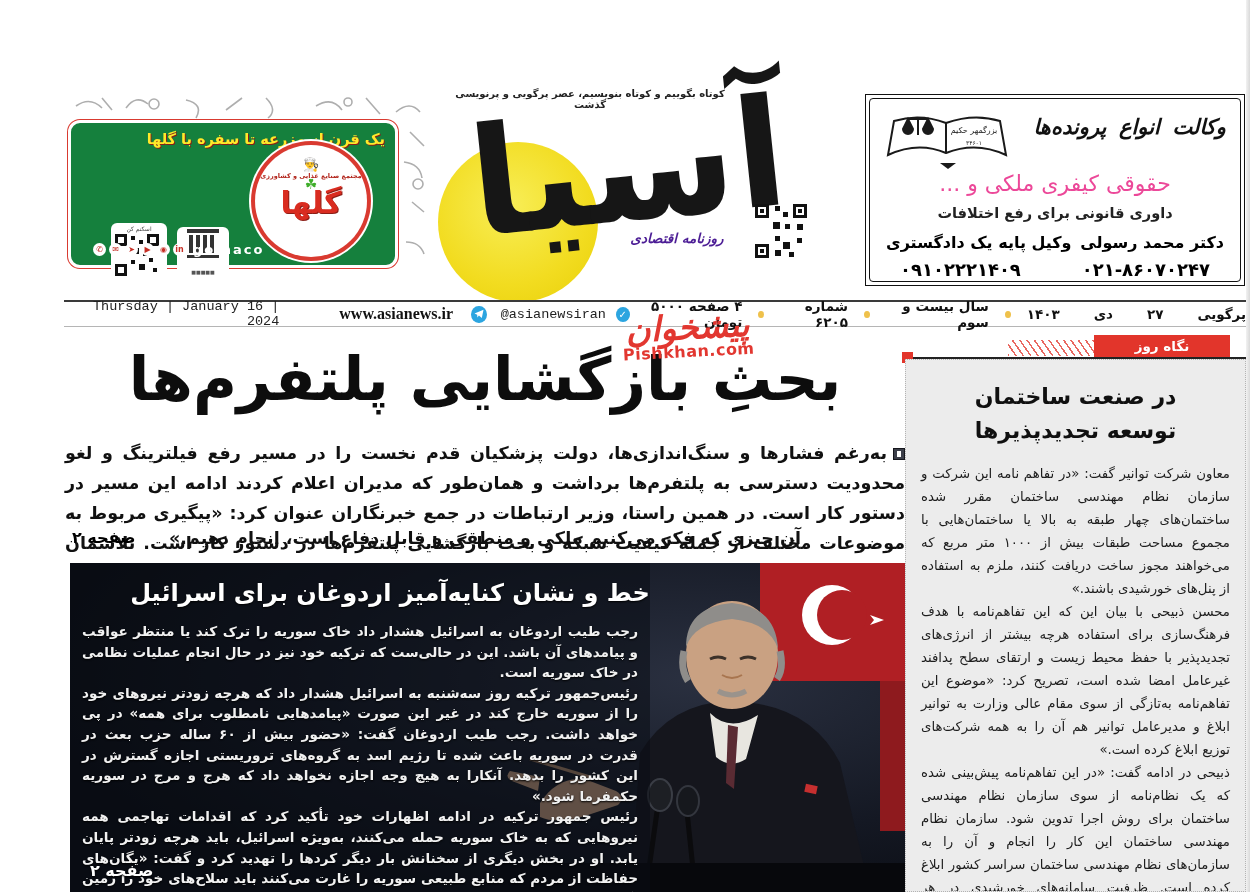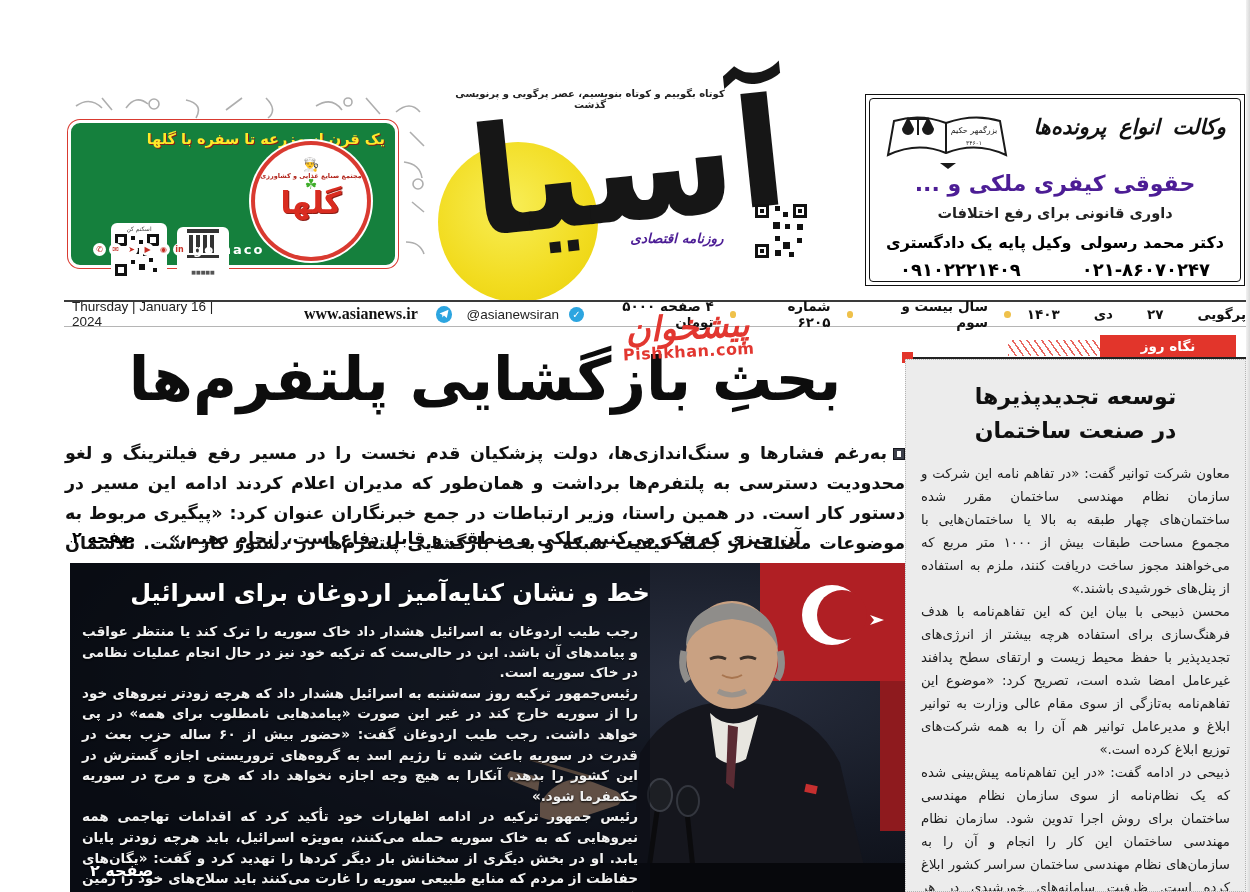--- a/index.html
+++ b/index.html
@@ -32,28 +32,28 @@
   #masthead-circle { left:438px; top:142px; width:160px; height:160px; border-radius:50%; background:radial-gradient(circle at 45% 40%, #f8ee57, #f2dc20 60%, #e8cf07); }
   #masthead-logo { left:448px; top:78px; width:360px; font-size:150px; font-weight:bold; color:#161616; direction:rtl; transform:rotate(-6deg); line-height:1.2; text-align:center; letter-spacing:-6px; }
   #masthead-sub { left:622px; top:230px; width:110px; direction:rtl; font-size:13.5px; font-style:italic; font-weight:bold; color:#4c1d95; text-align:center; }
   #masthead-qr { left:755px; top:204px; }
 
   
   #legal-ad { left:865px; top:94px; width:380px; height:192px; border:1px solid #111; padding:3px; }
   #legal-inner { width:100%; height:100%; border:1px solid #111; border-radius:4px; position:relative; direction:rtl; }
   #legal-head { position:absolute; right:14px; top:16px; font-size:21px; font-weight:bold; font-style:italic; color:#111;font-family:Liberation Mono, monospace; }
   #legal-book { position:absolute; left:8px; top:6px; }
-  #legal-services { position:absolute; right:0; left:0; top:72px; text-align:center; font-size:22px; font-weight:bold; color:#4c1d95; }
+  #legal-services { position:absolute; right:0; left:0; top:72px; text-align:center; font-size:22px; font-weight:normal; color:#ec4899; }
   #legal-sub { position:absolute; right:0; left:0; top:106px; text-align:center; font-size:14.5px; font-weight:bold; color:#222; }
   #legal-row { position:absolute; right:16px; left:16px; top:134px; display:flex; justify-content:space-between; font-size:16px; font-weight:bold; }
   #legal-phones { position:absolute; right:30px; left:30px; top:160px; display:flex; justify-content:space-between; font-size:18px; font-weight:bold; letter-spacing:1px; }
 
   
   #dateline { left:64px; top:300px; width:1182px; height:27px; border-top:2px solid #3a3a3a; border-bottom:1px solid #b5b5b5; display:flex; align-items:center; }
-  #dateline .en { font-family:Liberation Sans, sans-serif; font-size:13.5px; color:#222; margin-left:8px; }
+  #dateline .en { font-family:Liberation Mono, monospace; font-size:13.5px; color:#222; margin-left:8px;text-align:right; }
   #dateline .site { font-family:"Liberation Serif", serif; font-size:16px; font-weight:bold; color:#111; margin-left:60px; }
   .tg-badge { width:17px; height:17px; border-radius:50%; background:#2ca5e0; display:inline-flex; align-items:center; justify-content:center; margin:0 6px 0 18px; }
   .tg-badge svg { display:block; }
   .chk-badge { width:15px; height:15px; border-radius:50%; background:#2ca5e0; color:#fff; font-size:10px; line-height:15px; text-align:center; margin-left:10px; }
   #dateline .fa-group { direction:rtl; display:flex; align-items:center; margin-right:auto; font-size:13.5px; font-weight:bold; color:#111; }
   #dateline .fa-group .sep { width:7px; height:7px; border-radius:50%; background:#efc14b; margin:0 16px; }
   #dateline .fa-group .sp { margin-left:34px; }
 
   
   #watermark { left:608px; top:312px; width:160px; text-align:center; color:#e23730; transform:rotate(-3deg); z-index:30; }
@@ -72,21 +72,21 @@
   #photo-block { left:70px; top:563px; width:835px; height:329px; background:#0c0e15; overflow:hidden; }
   #photo-block svg.scene { position:absolute; inset:0; }
   #photo-headline { position:absolute; left:30px; top:16px; width:580px; text-align:center; direction:rtl; color:#fff; font-size:24px; font-weight:bold; text-shadow:0 1px 2px #000; }
   #photo-body { position:absolute; left:12px; top:58px; width:556px; direction:rtl; text-align:justify; color:#f1f1f1; font-size:13.6px; font-weight:bold; line-height:20.6px; text-shadow:0 1px 2px #000; }
   #photo-pageref { position:absolute; left:20px; bottom:12px; color:#fff; font-size:16px; font-weight:bold; direction:rtl; text-shadow:0 1px 2px #000; }
 
   
   #sidebar { left:905px; top:335px; width:341px; height:557px; }
   #sidebar-stripes { position:absolute; right:138px; top:5px; width:100px; height:16px;
       background:repeating-linear-gradient(55deg, rgba(226,53,43,.75) 0 1.5px, transparent 1.5px 6px); }
-  #sidebar-tab { position:absolute; right:10px; top:0; width:136px; height:22px; background:#e2352b; color:#fff; font-size:13.5px; font-weight:bold; text-align:center; line-height:22px; direction:rtl; }
+  #sidebar-tab { position:absolute; right:16px; top:0; width:136px; height:22px; background:#e2352b; color:#fff; font-size:13.5px; font-weight:bold; text-align:center; line-height:22px; direction:rtl; }
   #sidebar-rule { position:absolute; left:0; right:0; top:22px; border-top:2px solid #222; }
   #sidebar-redsq { position:absolute; left:-3px; top:17px; width:11px; height:11px; background:#e2352b; }
   #sidebar-panel { position:absolute; left:0; right:0; top:24px; bottom:0; background:#ececec; border:1px dotted #b3b3b3; overflow:hidden; }
   #sidebar-title { margin-top:20px; text-align:center; direction:rtl; font-size:22px; font-weight:bold; color:#101010; line-height:34px; }
   #sidebar-body { padding:14px 15px 0; direction:rtl; text-align:justify; font-size:13.3px; line-height:23px; color:#1d1d1d; font-weight:500; }
   #sidebar-body p { margin:0; }
 
   #page-right-edge { left:1246px; top:0; width:4px; height:892px; background:linear-gradient(to right,#f2f2f2,#d9d9d9); }
 </style>
 </head>
@@ -308,22 +308,22 @@
     <div id="photo-pageref">صفحه ۲</div>
   </div>
 
   <div class="abs" id="sidebar">
     <div id="sidebar-stripes"></div>
     <div id="sidebar-tab">نگاه روز</div>
     <div id="sidebar-rule"></div>
     <div id="sidebar-redsq"></div>
     <div id="sidebar-panel">
       <div id="sidebar-title">
+        <div>در صنعت ساختمان</div>
         <div>توسعه تجدیدپذیرها</div>
-        <div>در صنعت ساختمان</div>
       </div>
       <div id="sidebar-body">
         <p>معاون شرکت توانیر گفت: «در تفاهم نامه این شرکت و سازمان نظام مهندسی ساختمان مقرر شده ساختمان‌های چهار طبقه به بالا یا ساختمان‌هایی با مجموع مساحت طبقات بیش از ۱۰۰۰ متر مربع که می‌خواهند مجوز ساخت دریافت کنند، ملزم به استفاده از پنل‌های خورشیدی باشند.»</p>
         <p>محسن ذبیحی با بیان این که این تفاهم‌نامه با هدف فرهنگ‌سازی برای استفاده هرچه بیشتر از انرژی‌های تجدیدپذیر با حفظ محیط زیست و ارتقای سطح پدافند غیرعامل امضا شده است، تصریح کرد: «موضوع این تفاهم‌نامه به‌تازگی از سوی مقام عالی وزارت به توانیر ابلاغ و مدیرعامل توانیر هم آن را به همه شرکت‌های توزیع ابلاغ کرده است.»</p>
         <p>ذبیحی در ادامه گفت: «در این تفاهم‌نامه پیش‌بینی شده که یک نظام‌نامه از سوی سازمان نظام مهندسی ساختمان برای روش اجرا تدوین شود. سازمان نظام مهندسی ساختمان این کار را انجام و آن را به سازمان‌های نظام مهندسی ساختمان سراسر کشور ابلاغ کرده است. ظرفیت سامانه‌های خورشیدی در هر ساختمان متناسب با فضای پشت بام خواهد بود. علاوه بر پشت‌بام‌ها، در محوطه‌ها و پارکینگ‌های این ساختمان‌ها هم امکان نصب سامانه‌های خورشیدی وجود دارد.»</p>
       </div>
     </div>
   </div>
 
   <div class="abs" id="page-right-edge"></div>

